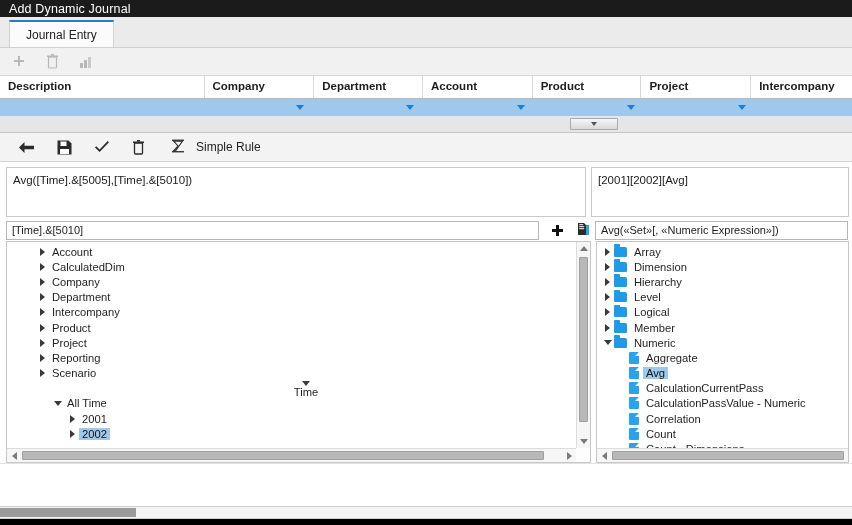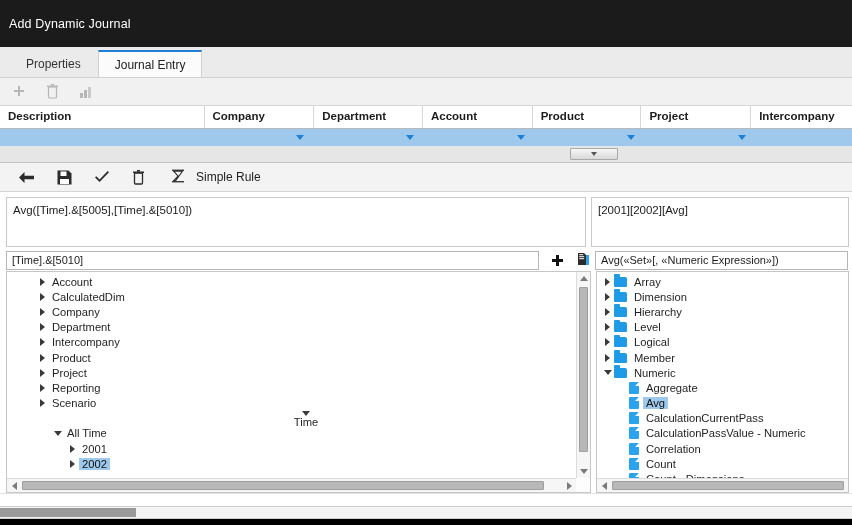--- a/index.html
+++ b/index.html
@@ -12,21 +12,21 @@
   }
   #app {
     position: relative;
     width: 852px; height: 525px;
     background: #ffffff;
     overflow: hidden;
   }
 
   
   .titlebar {
-    height: 47px;
+    height: 17px;
     background: #1b1b1b;
     color: #ffffff;
     display: flex;
     align-items: center;
     padding-left: 9px;
     font-size: 12.5px;
     letter-spacing: .15px;
   }
 
   
@@ -253,23 +253,20 @@
 </head>
 <body>
 
 <div id="app">
 
   <div class="titlebar">
     <span>Add Dynamic Journal</span>
   </div>
 
   <div class="tabstrip">
-    <div class="tab">
-      <span>Properties</span>
-    </div>
     <div class="tab active">
       <span>Journal Entry</span>
     </div>
   </div>
 
   <div class="gridtoolbar">
     <span class="tbicon">
       <svg width="14" height="14" viewBox="0 0 14 14">
           <path d="M6 1h2v4h4v2H8v4H6V7H2V5h4z" fill="#5a5a5a"></path>
         </svg>

